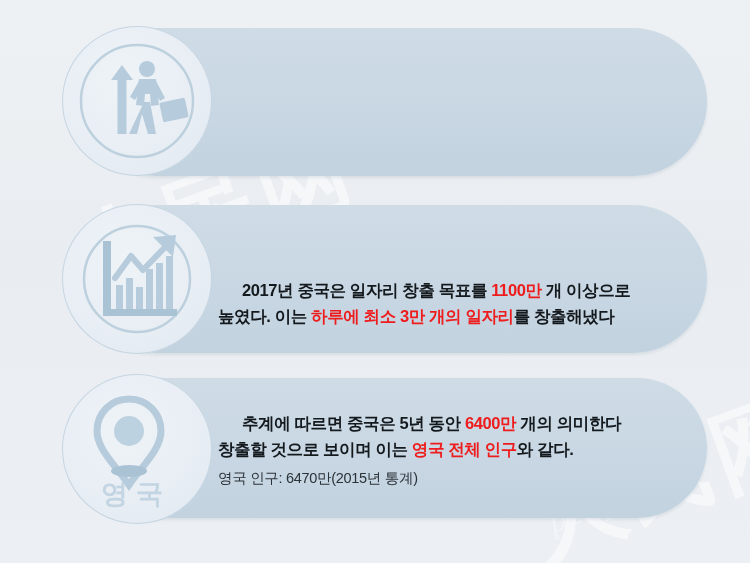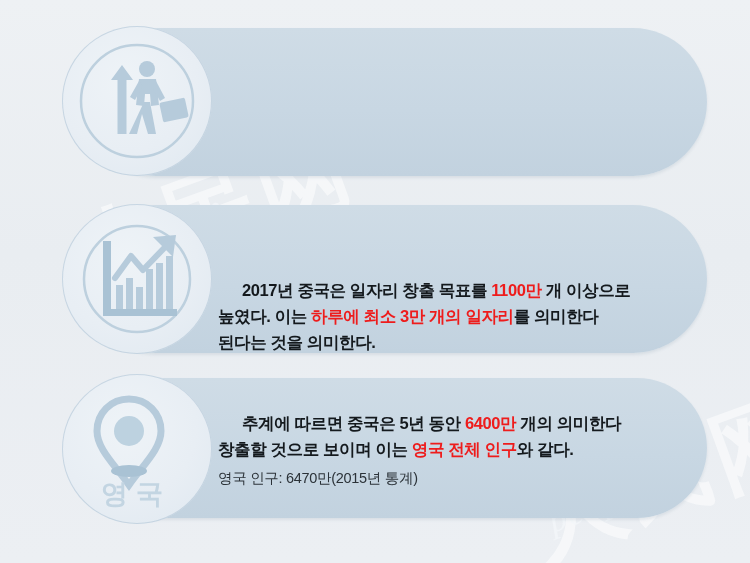--- a/index.html
+++ b/index.html
@@ -160,21 +160,21 @@
       <rect x="55" y="64" width="7" height="22" fill="#b6cbdb"></rect>
       <rect x="65" y="46" width="7" height="40" fill="#b6cbdb"></rect>
       <rect x="75" y="40" width="7" height="46" fill="#b6cbdb"></rect>
       <rect x="85" y="33" width="7" height="53" fill="#b6cbdb"></rect>
 
       <path d="M34 55 L50 33 L62 47 L88 20" fill="none" stroke="#b6cbdb" stroke-width="6" stroke-linejoin="round" stroke-linecap="round"></path>
       <path d="M72 14 L95 12 L92 34 Z" fill="#b6cbdb"></path>
     </svg>
   </div>
 
-  <div class="panel-text text-2"><span class="indent"></span><span>2017년 중국은 일자리 창출 목표를 </span><span class="hl">1100만</span><span> 개 이상으로</span><br><span>높였다. 이는 </span><span class="hl">하루에 최소 3만 개의 일자리</span><span>를 의미한다</span><br><span>된다는 것을 의미한다.</span></div>
+  <div class="panel-text text-2"><span class="indent"></span><span>2017년 중국은 일자리 창출 목표를 </span><span class="hl">1100만</span><span> 개 이상으로</span><br><span>높였다. 이는 </span><span class="hl">하루에 최소 3만 개의 일자리</span><span>를 창출해냈다</span><br></div>
 
   <div class="panel panel-3"></div>
 
   <div class="icon-badge badge-3">
     <svg width="120" height="120" viewBox="0 0 120 120" aria-hidden="true">
 
       <path d="M52 10 C34 10 20 24 20 42 C20 60 38 76 52 96 C66 76 84 60 84 42 C84 24 70 10 52 10 Z" fill="none" stroke="#b6cbdb" stroke-width="7"></path>
       <circle cx="52" cy="42" r="15" fill="#bdd2e0"></circle>
       <ellipse cx="52" cy="82" rx="18" ry="6" fill="#a9c2d4"></ellipse>
 

